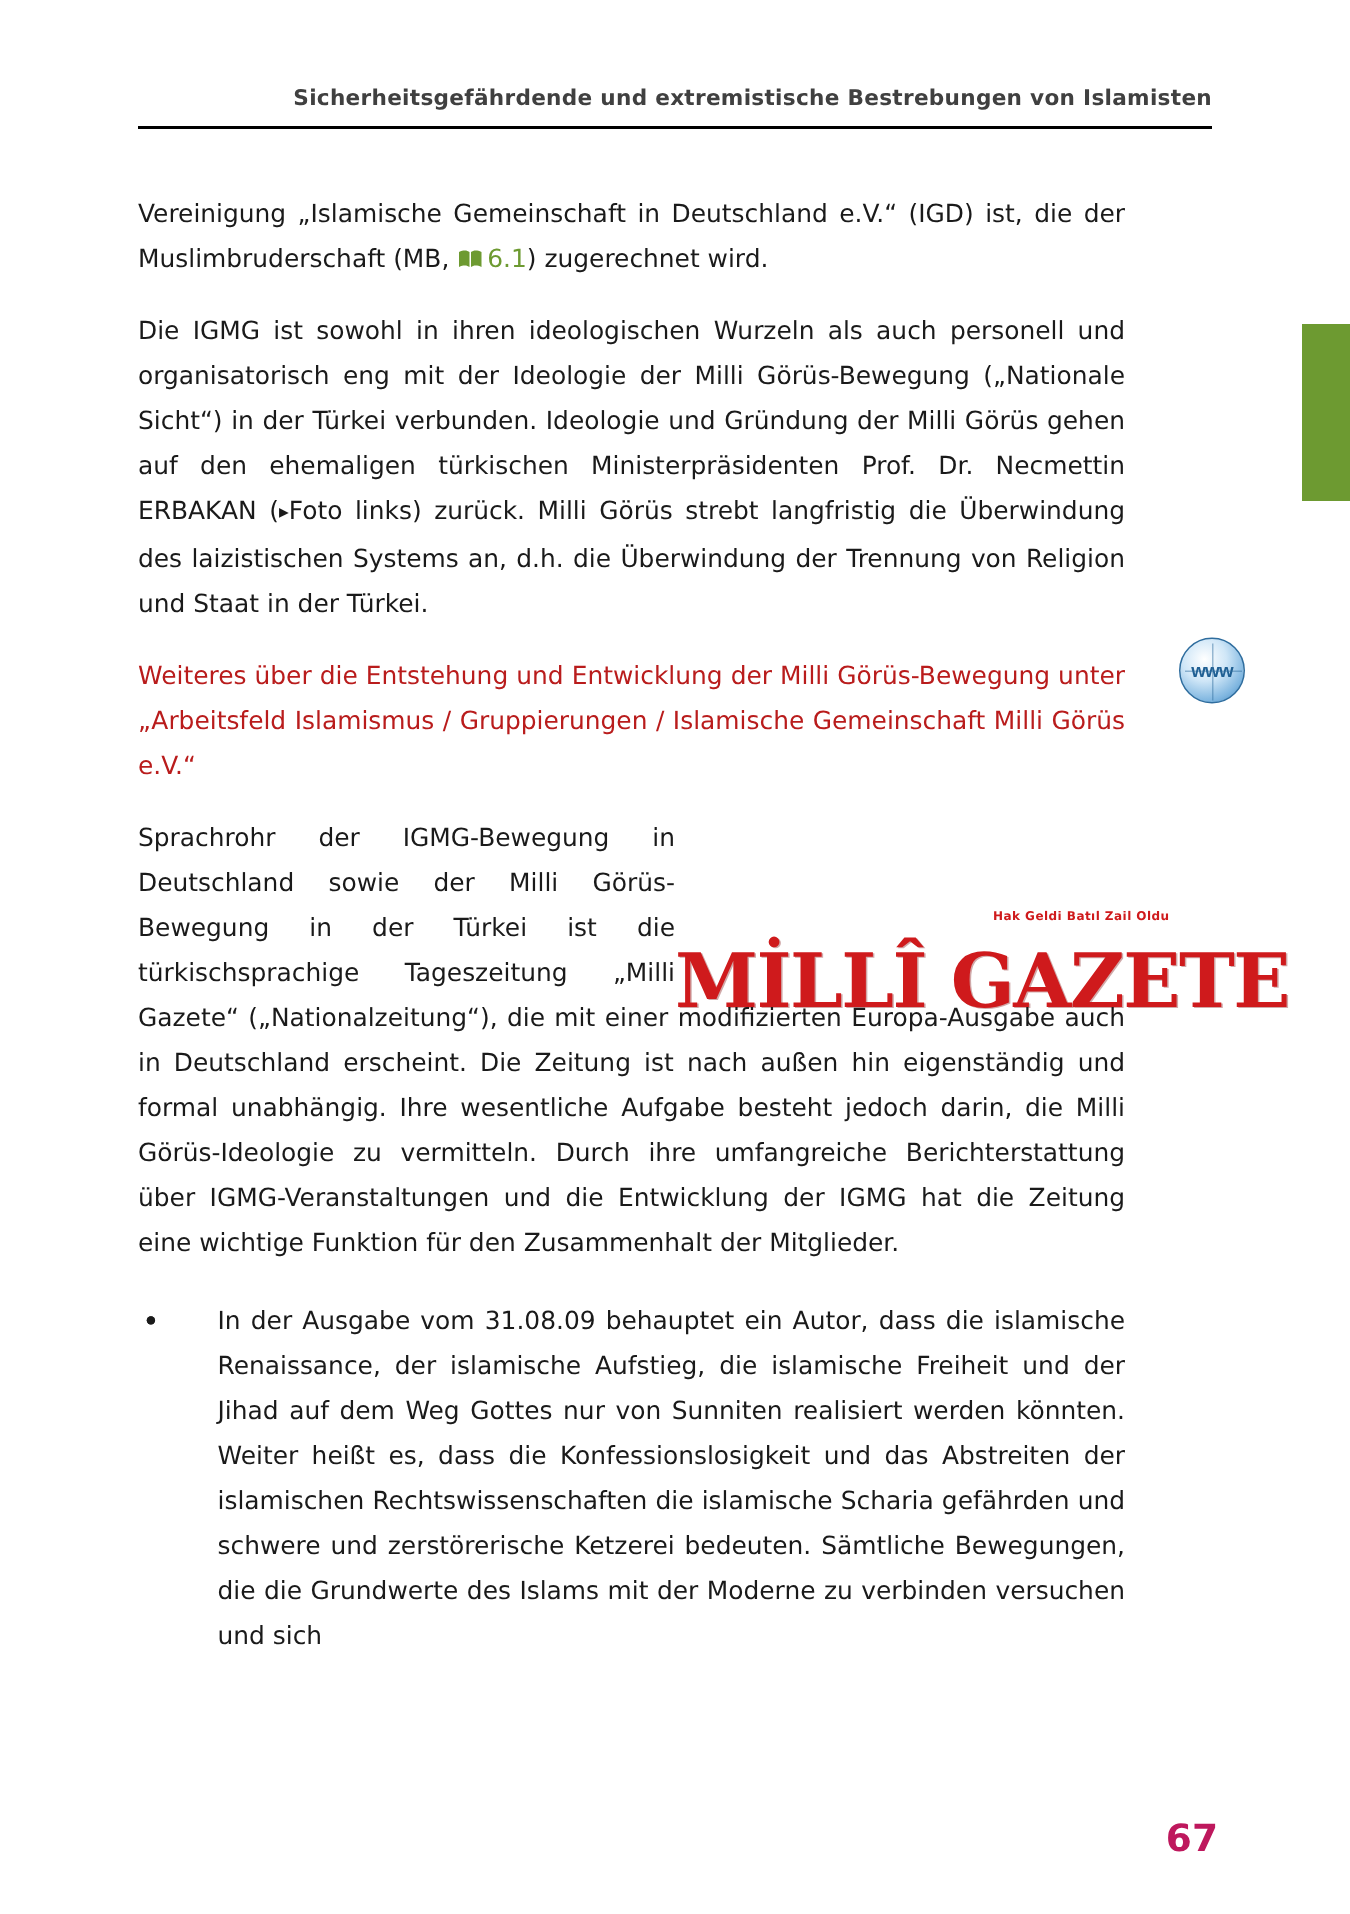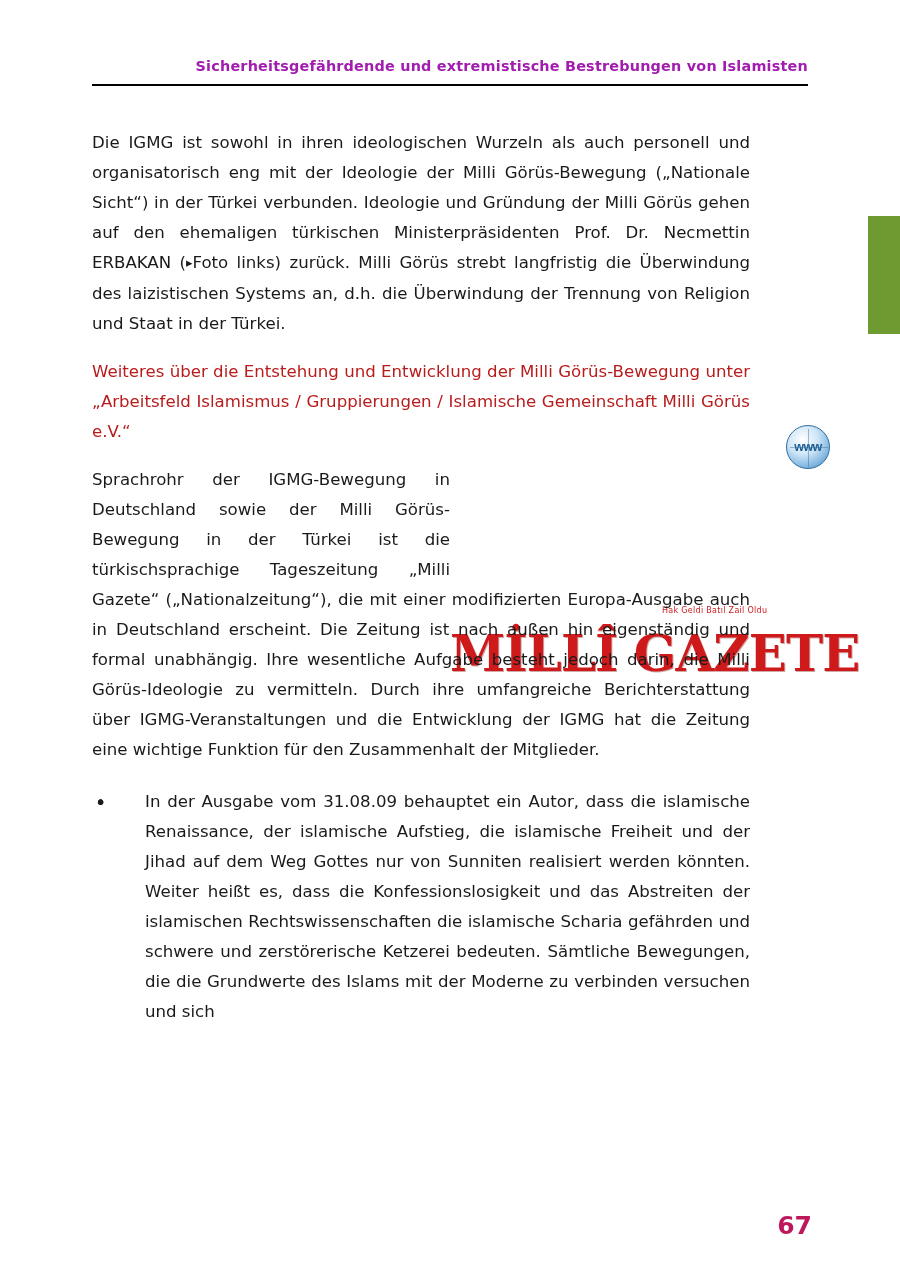--- a/index.html
+++ b/index.html
@@ -24,21 +24,21 @@
   
   .header {
     position: absolute;
     left: 92px;
     top: 58px;
     width: 716px;
     text-align: right;
     font-size: 14.4px;
     font-weight: bold;
     letter-spacing: 0.2px;
-    color: #a21caf;
+    color: #404040;
   }
   .header-rule {
     position: absolute;
     left: 92px;
     top: 84px;
     width: 716px;
     height: 2px;
     background: #000;
   }
 
@@ -149,21 +149,21 @@
     position: absolute;
     left: 0;
     top: 22px;
   }
   .logo-sub {
     position: absolute;
     left: 212px;
     top: 2px;
     font-family: "DejaVu Sans", sans-serif;
     font-size: 8px;
-    font-weight: normal;
+    font-weight: bold;
     color: #cf1a1c;
     letter-spacing: 0.3px;
     white-space: nowrap;
     text-align: right;
   }
 
   
   ul.bullets {
     list-style: none;
     margin: 0;
@@ -216,20 +216,26 @@
     <span class="www-text">www</span>
   </div>
 
   <div class="logo-wrap">
     <div class="logo-sub">Hak Geldi Batıl Zail Oldu</div>
     <div class="logo-main">MİLLÎ GAZETE</div>
   </div>
 
   <div class="content">
 
+    <p>
+      <span>Vereinigung „Islamische Gemeinschaft in Deutschland e.V.“ (IGD) ist, die der Muslimbruderschaft (MB, </span><span class="green-ref"><svg class="book-icon" viewBox="0 0 17 13">
+            <path d="M1 2 C4 0.5 6.5 0.8 8 2 L8 12 C6.5 10.8 4 10.5 1 12 Z" fill="#6d9a31"></path>
+            <path d="M16 2 C13 0.5 10.5 0.8 9 2 L9 12 C10.5 10.8 13 10.5 16 12 Z" fill="#6d9a31"></path>
+          </svg><span>6.1</span></span><span>) zugerechnet wird.</span>
+    </p>
 
     <p>
       <span>Die IGMG ist </span><b>sowohl in ihren ideologischen Wurzeln als auch personell und organisatorisch eng mit der Ideologie der Milli Görüs-Bewegung</b><span> („Nationale Sicht“) in der Türkei </span><b>verbunden</b><span>. Ideologie und Gründung der Milli Görüs gehen auf den ehemaligen türkischen Ministerpräsidenten </span><b>Prof. Dr. Necmettin ERBAKAN</b><span> (</span><span class="arrow-ref">▸</span><span>Foto links) zurück. Milli Görüs strebt langfristig die </span><b>Überwindung des laizistischen Systems</b><span> an, d.h. die Überwindung der Trennung von Religion und Staat in der Türkei.</span>
     </p>
 
     <p class="green-para">Weiteres über die Entstehung und Entwicklung der Milli Görüs-Bewegung unter „Arbeitsfeld Islamismus / Gruppierungen / Islamische Gemeinschaft Milli Görüs e.V.“</p>
 
     <p>
       <span class="flow-around"></span><b>Sprachrohr</b><span> der IGMG-Bewegung in Deutschland sowie der Milli Görüs-Bewegung in der Türkei ist die türkischsprachige Tageszeitung </span><b>„Milli Gazete“ („Nationalzeitung“)</b><span>, die mit einer modifizierten Europa-Ausgabe auch in Deutschland erscheint. Die Zeitung ist nach außen hin eigenständig und formal unabhängig. </span><b>Ihre wesentliche Aufgabe besteht jedoch darin, die Milli Görüs-Ideologie zu vermitteln</b><span>. Durch ihre umfangreiche Berichterstattung über IGMG-Veranstaltungen und die Entwicklung der IGMG </span><b>hat die Zeitung eine wichtige Funktion</b><span> für den Zusammenhalt der Mitglieder.</span>
     </p>

